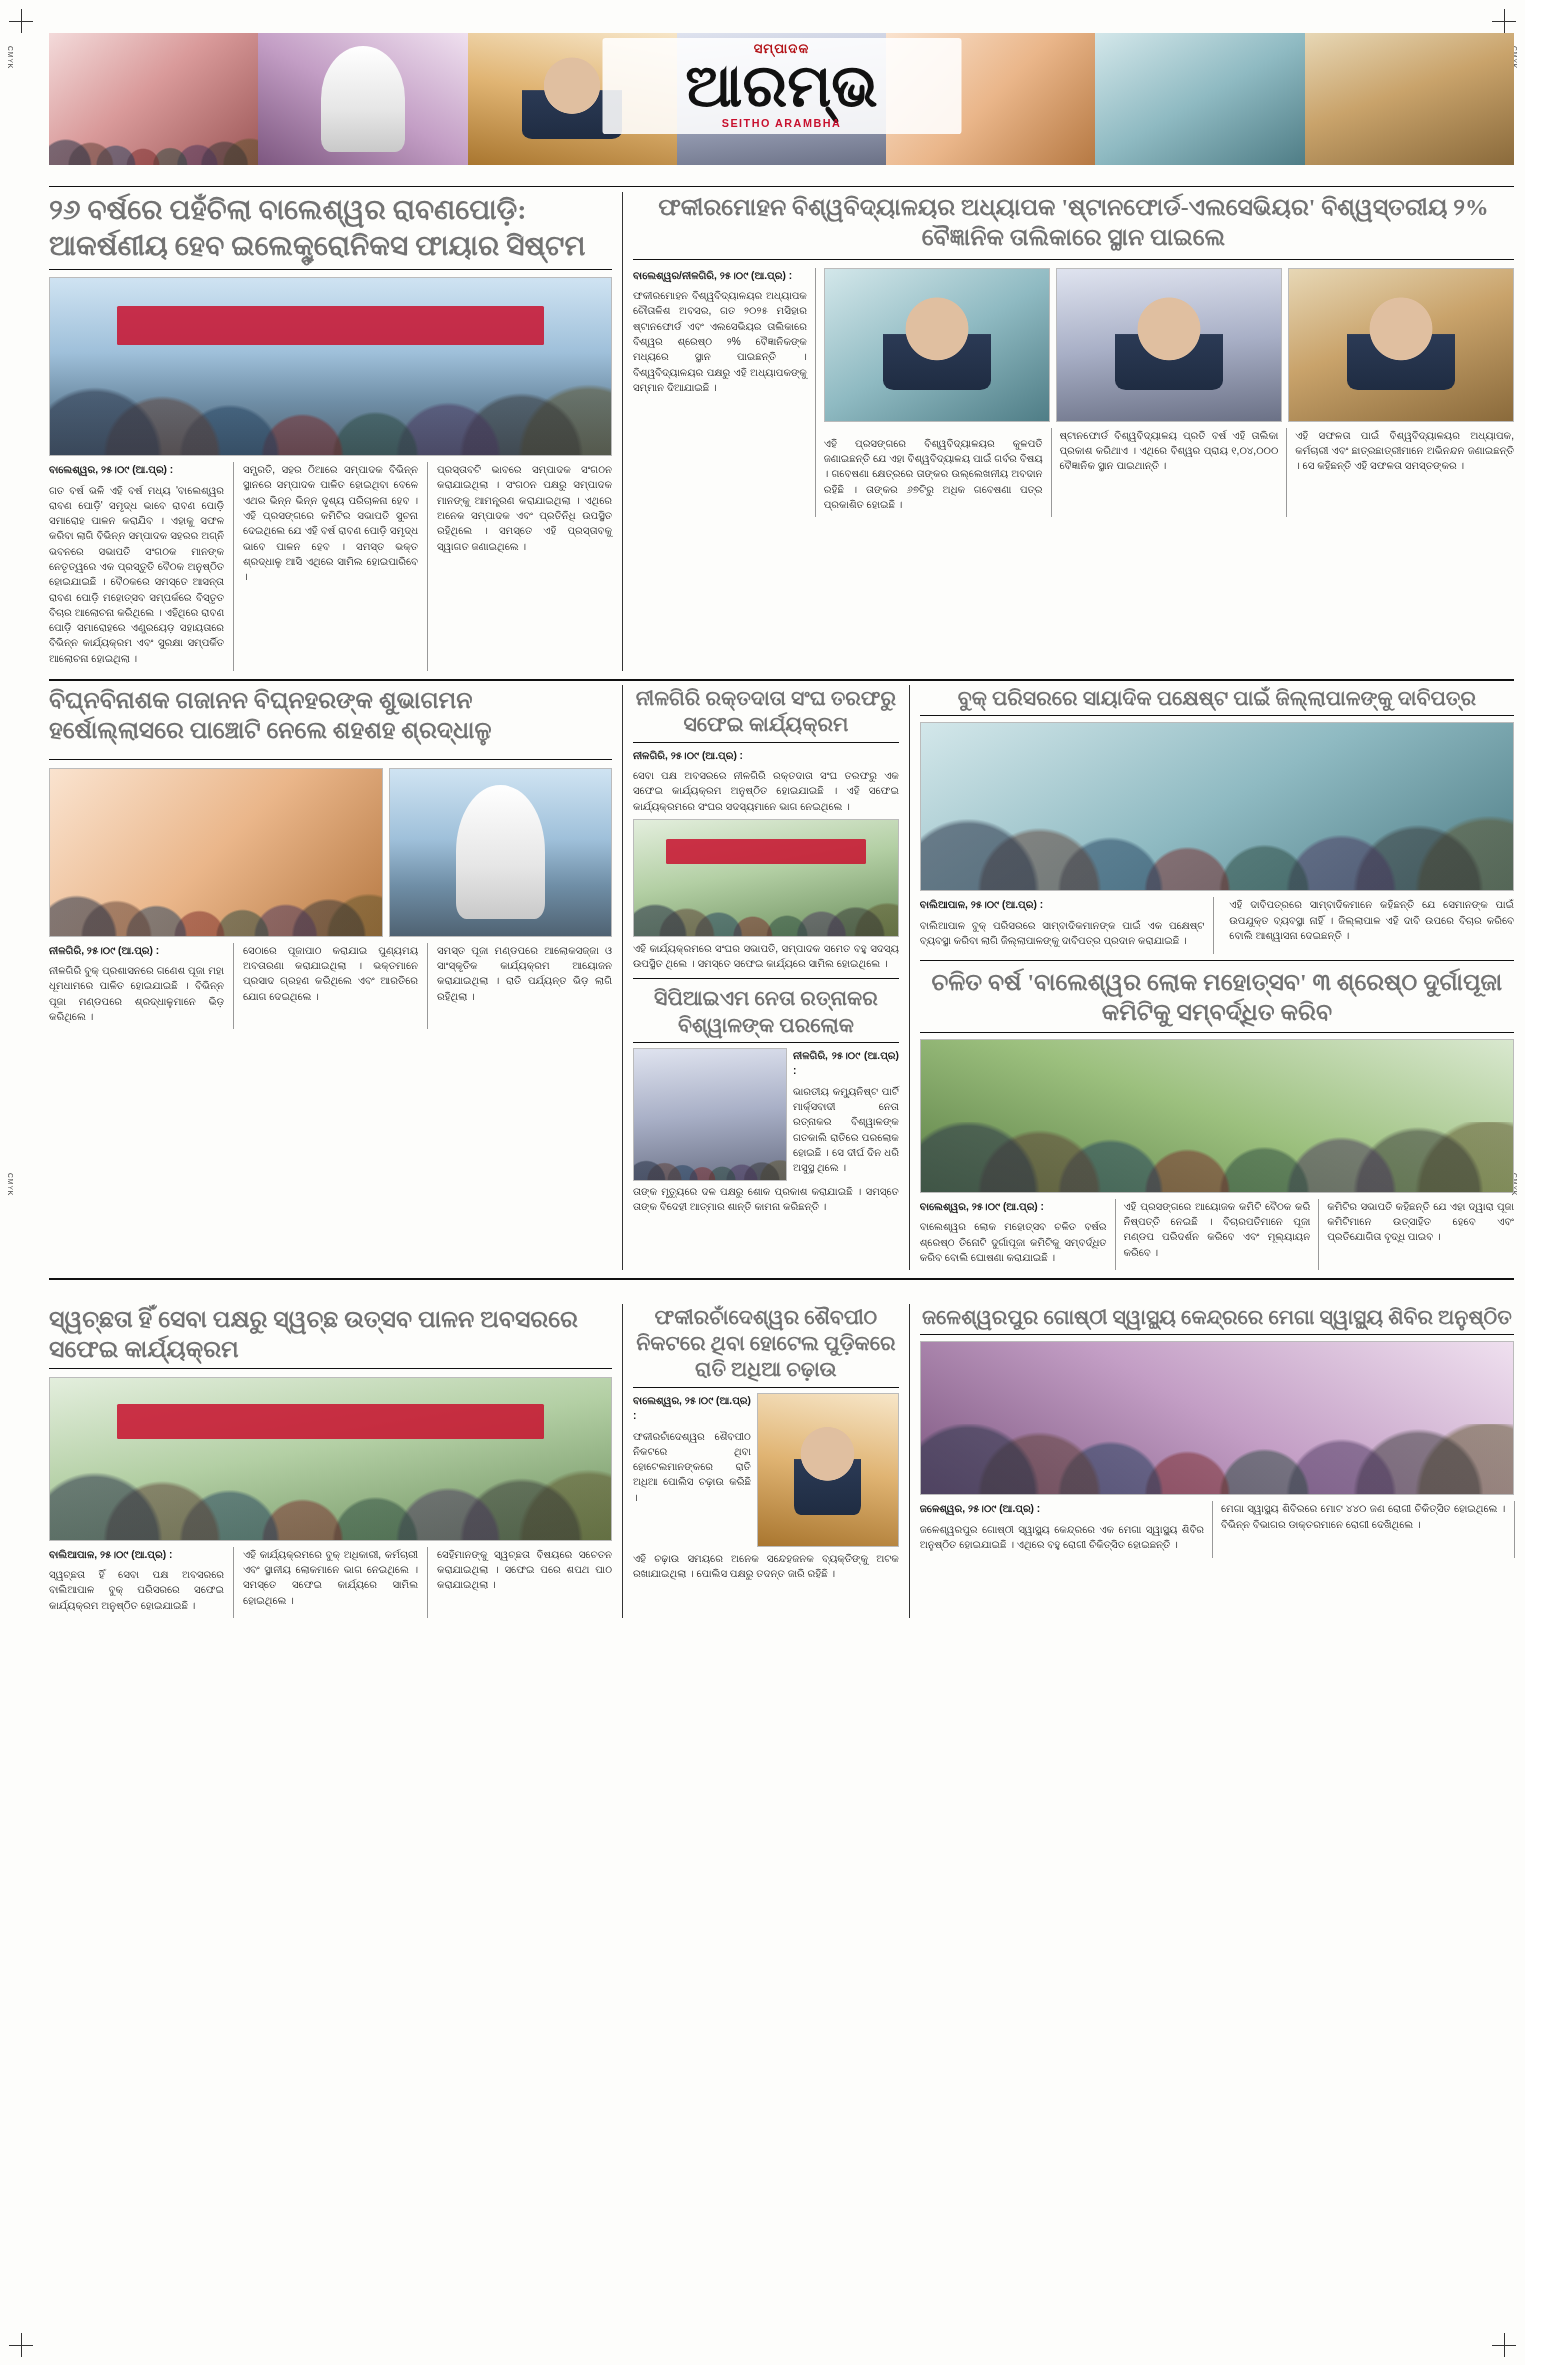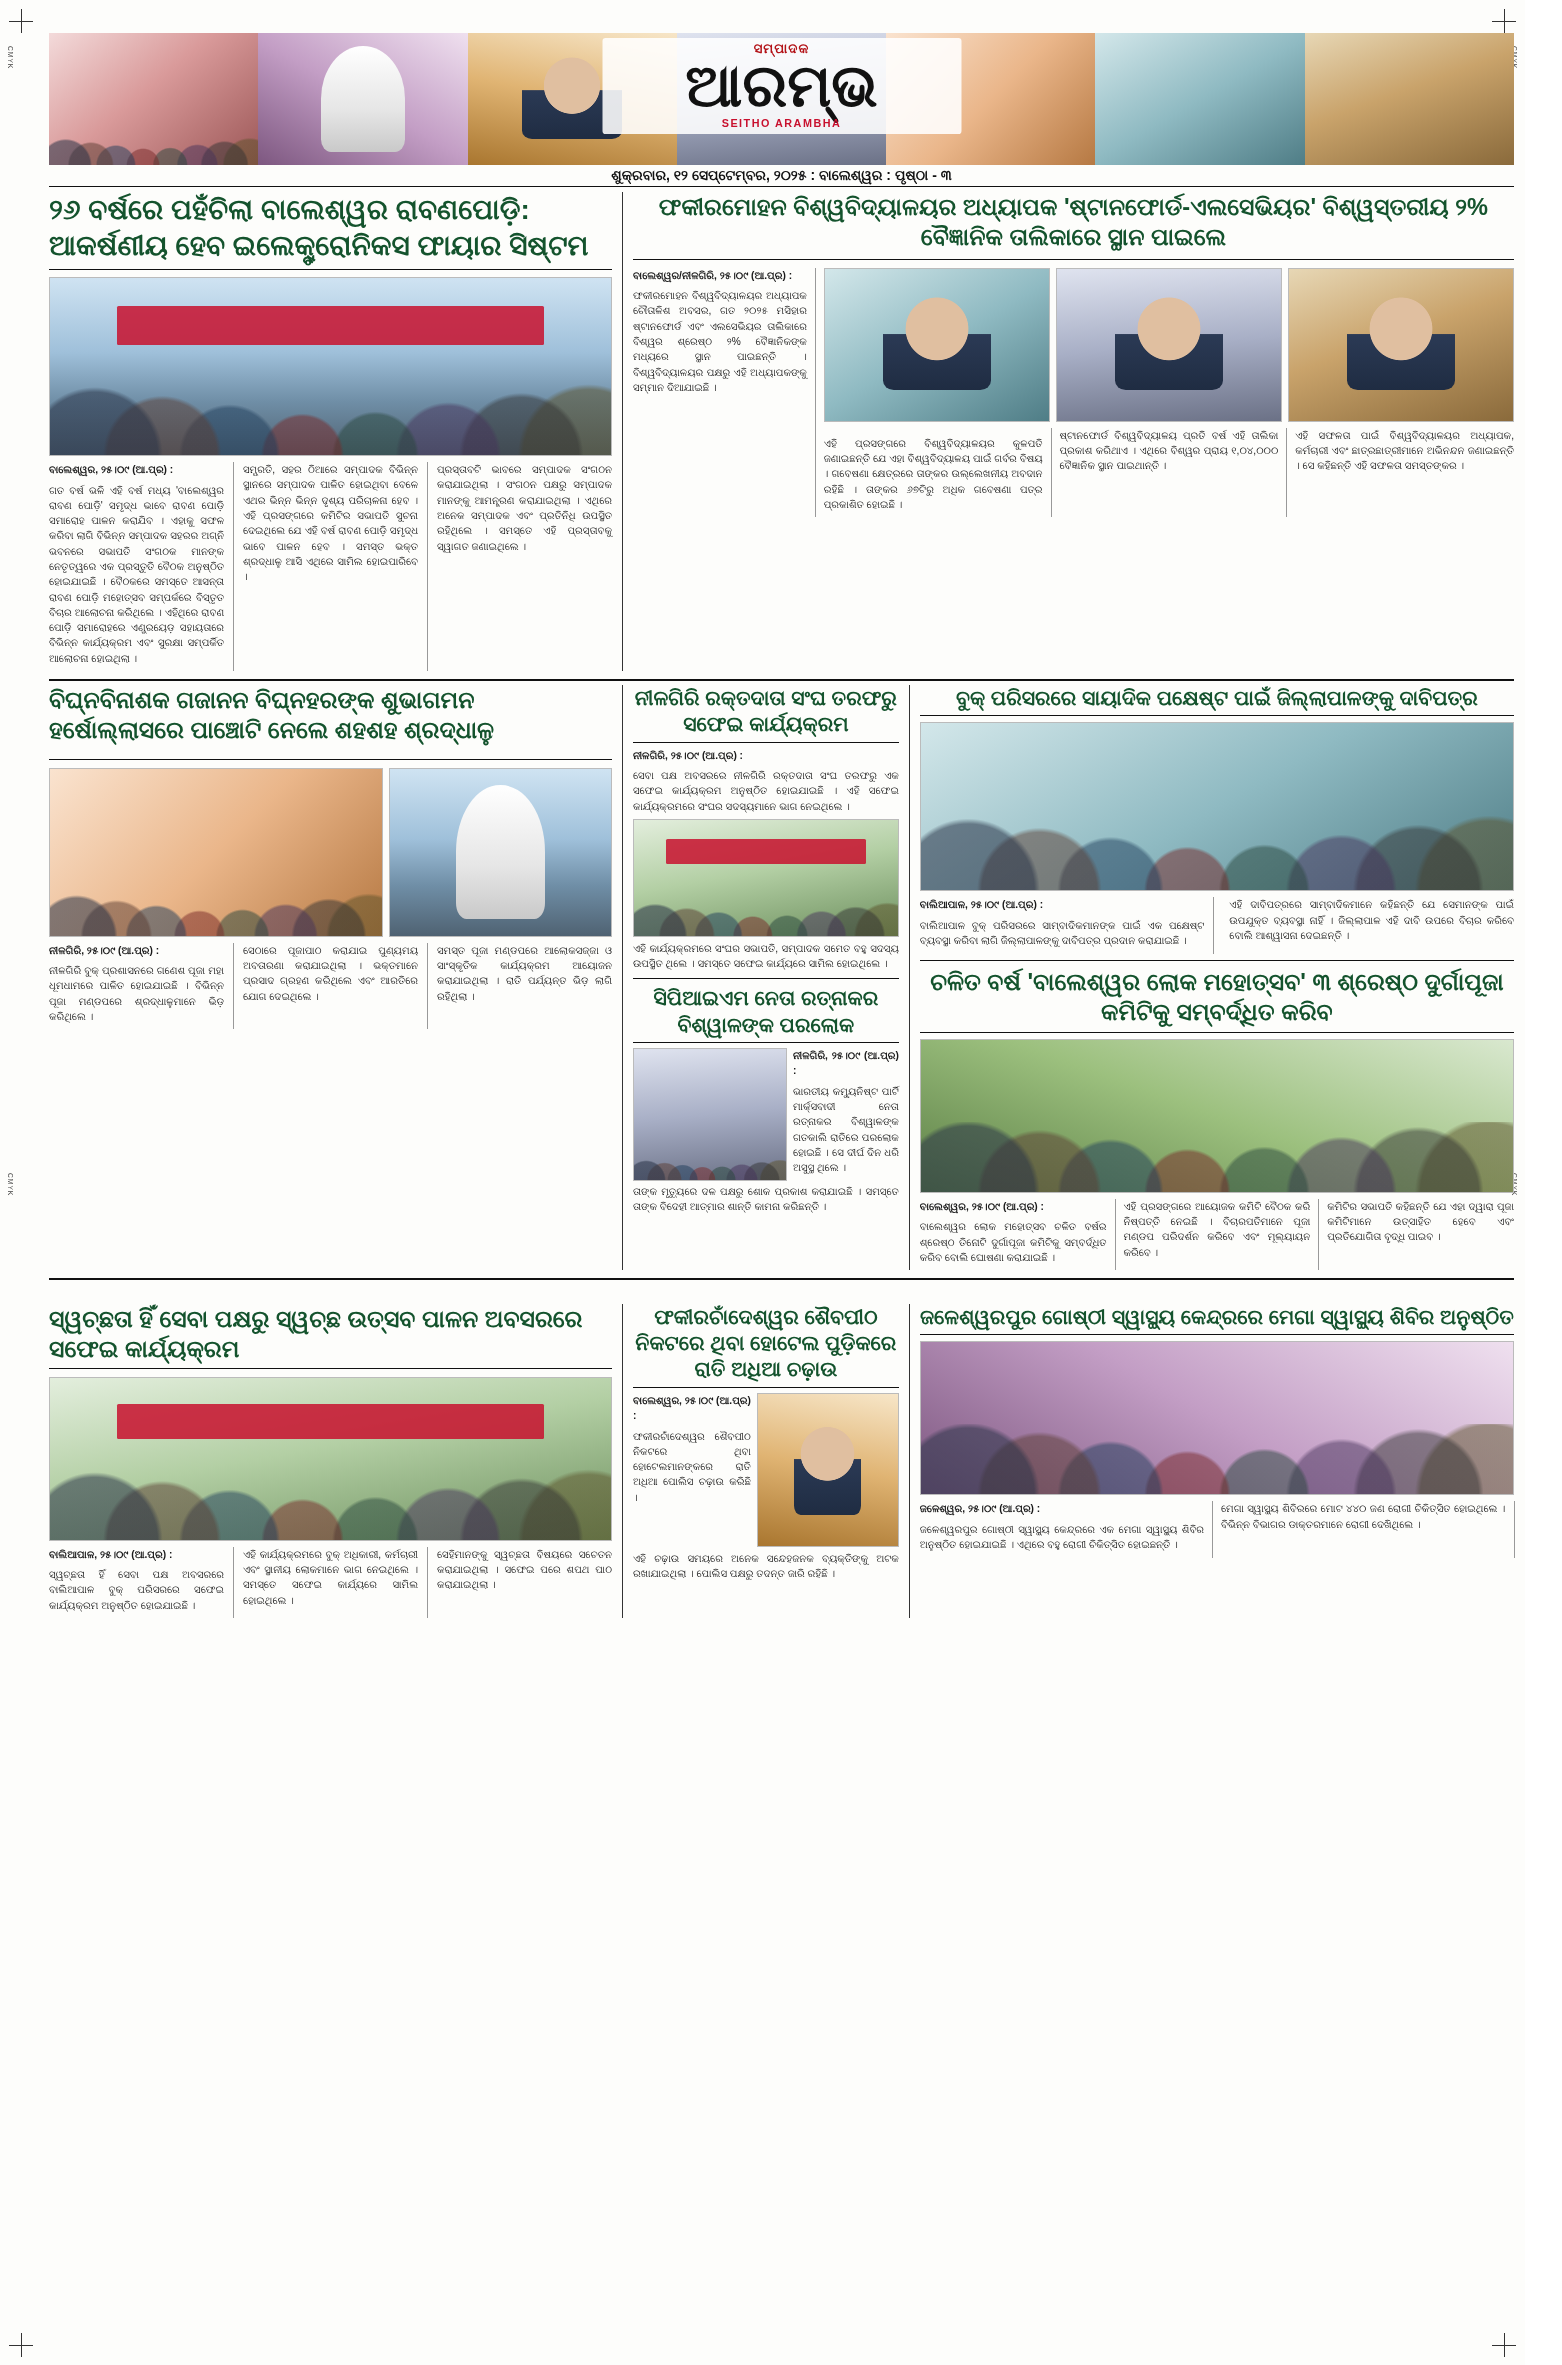--- a/index.html
+++ b/index.html
@@ -93,23 +93,23 @@
   }
 
   
   .body-grid {
     position: relative;
     margin-top: 5.1px;
   }
   .rule-h { height:1.5px; background:#111; margin: 4.1px 0; }
 
   .headline {
-    font-family: Liberation Sans, sans-serif;
+    font-family: Liberation Serif, serif;
     font-weight: bold;
-    color: #14532d;
+    color: #737373;
     line-height: 1.28;
   }
   .hl-xl { font-size: 28px; }
   .hl-lg { font-size: 23.6px; }
   .hl-md { font-size: 20.5px; }
   .hl-c { text-align: center; }
 
   .colwrap { display: flex; gap: 9.2px; }
   .col { font-size: 10.2px; line-height: 1.5; text-align: justify; color: #1a1a1a; }
   .col p { margin: 0 0 5.1px 0; }
@@ -207,21 +207,20 @@
             <div class="ph ph-b"></div>
           </div>
       </div>
 
       <div class="mast-title-wrap">
         <div class="mast-super">ସମ୍ପାଦକ</div>
         <div class="mast-title">ଆରମ୍ଭ</div>
         <div class="mast-sub">SEITHO ARAMBHA</div>
       </div>
 
-      <div class="mast-dateline">ଶୁକ୍ରବାର, ୧୨ ସେପ୍ଟେମ୍ବର, ୨୦୨୫ : ବାଲେଶ୍ୱର : ପୃଷ୍ଠା - ୩</div>
     </div>
 
     <div class="body-grid">
       <div style="display:flex; gap:10.2px;">
 
         <div style="width:563px;">
           <div class="headline hl-xl" style="padding-bottom:5.1px; border-bottom:1px solid #111;">୨୬ ବର୍ଷରେ ପହଁଚିଲା ବାଲେଶ୍ୱର ରାବଣପୋଡ଼ି: ଆକର୍ଷଣୀୟ ହେବ ଇଲେକ୍ଟ୍ରୋନିକସ ଫାୟାର ସିଷ୍ଟମ</div>
           <div class="photo" style="height:179px; margin:7.2px 0 6.1px 0;">
             <div class="ph ph-a ph-people ph-banner" style="position:absolute; inset:0;"></div>
           </div>

